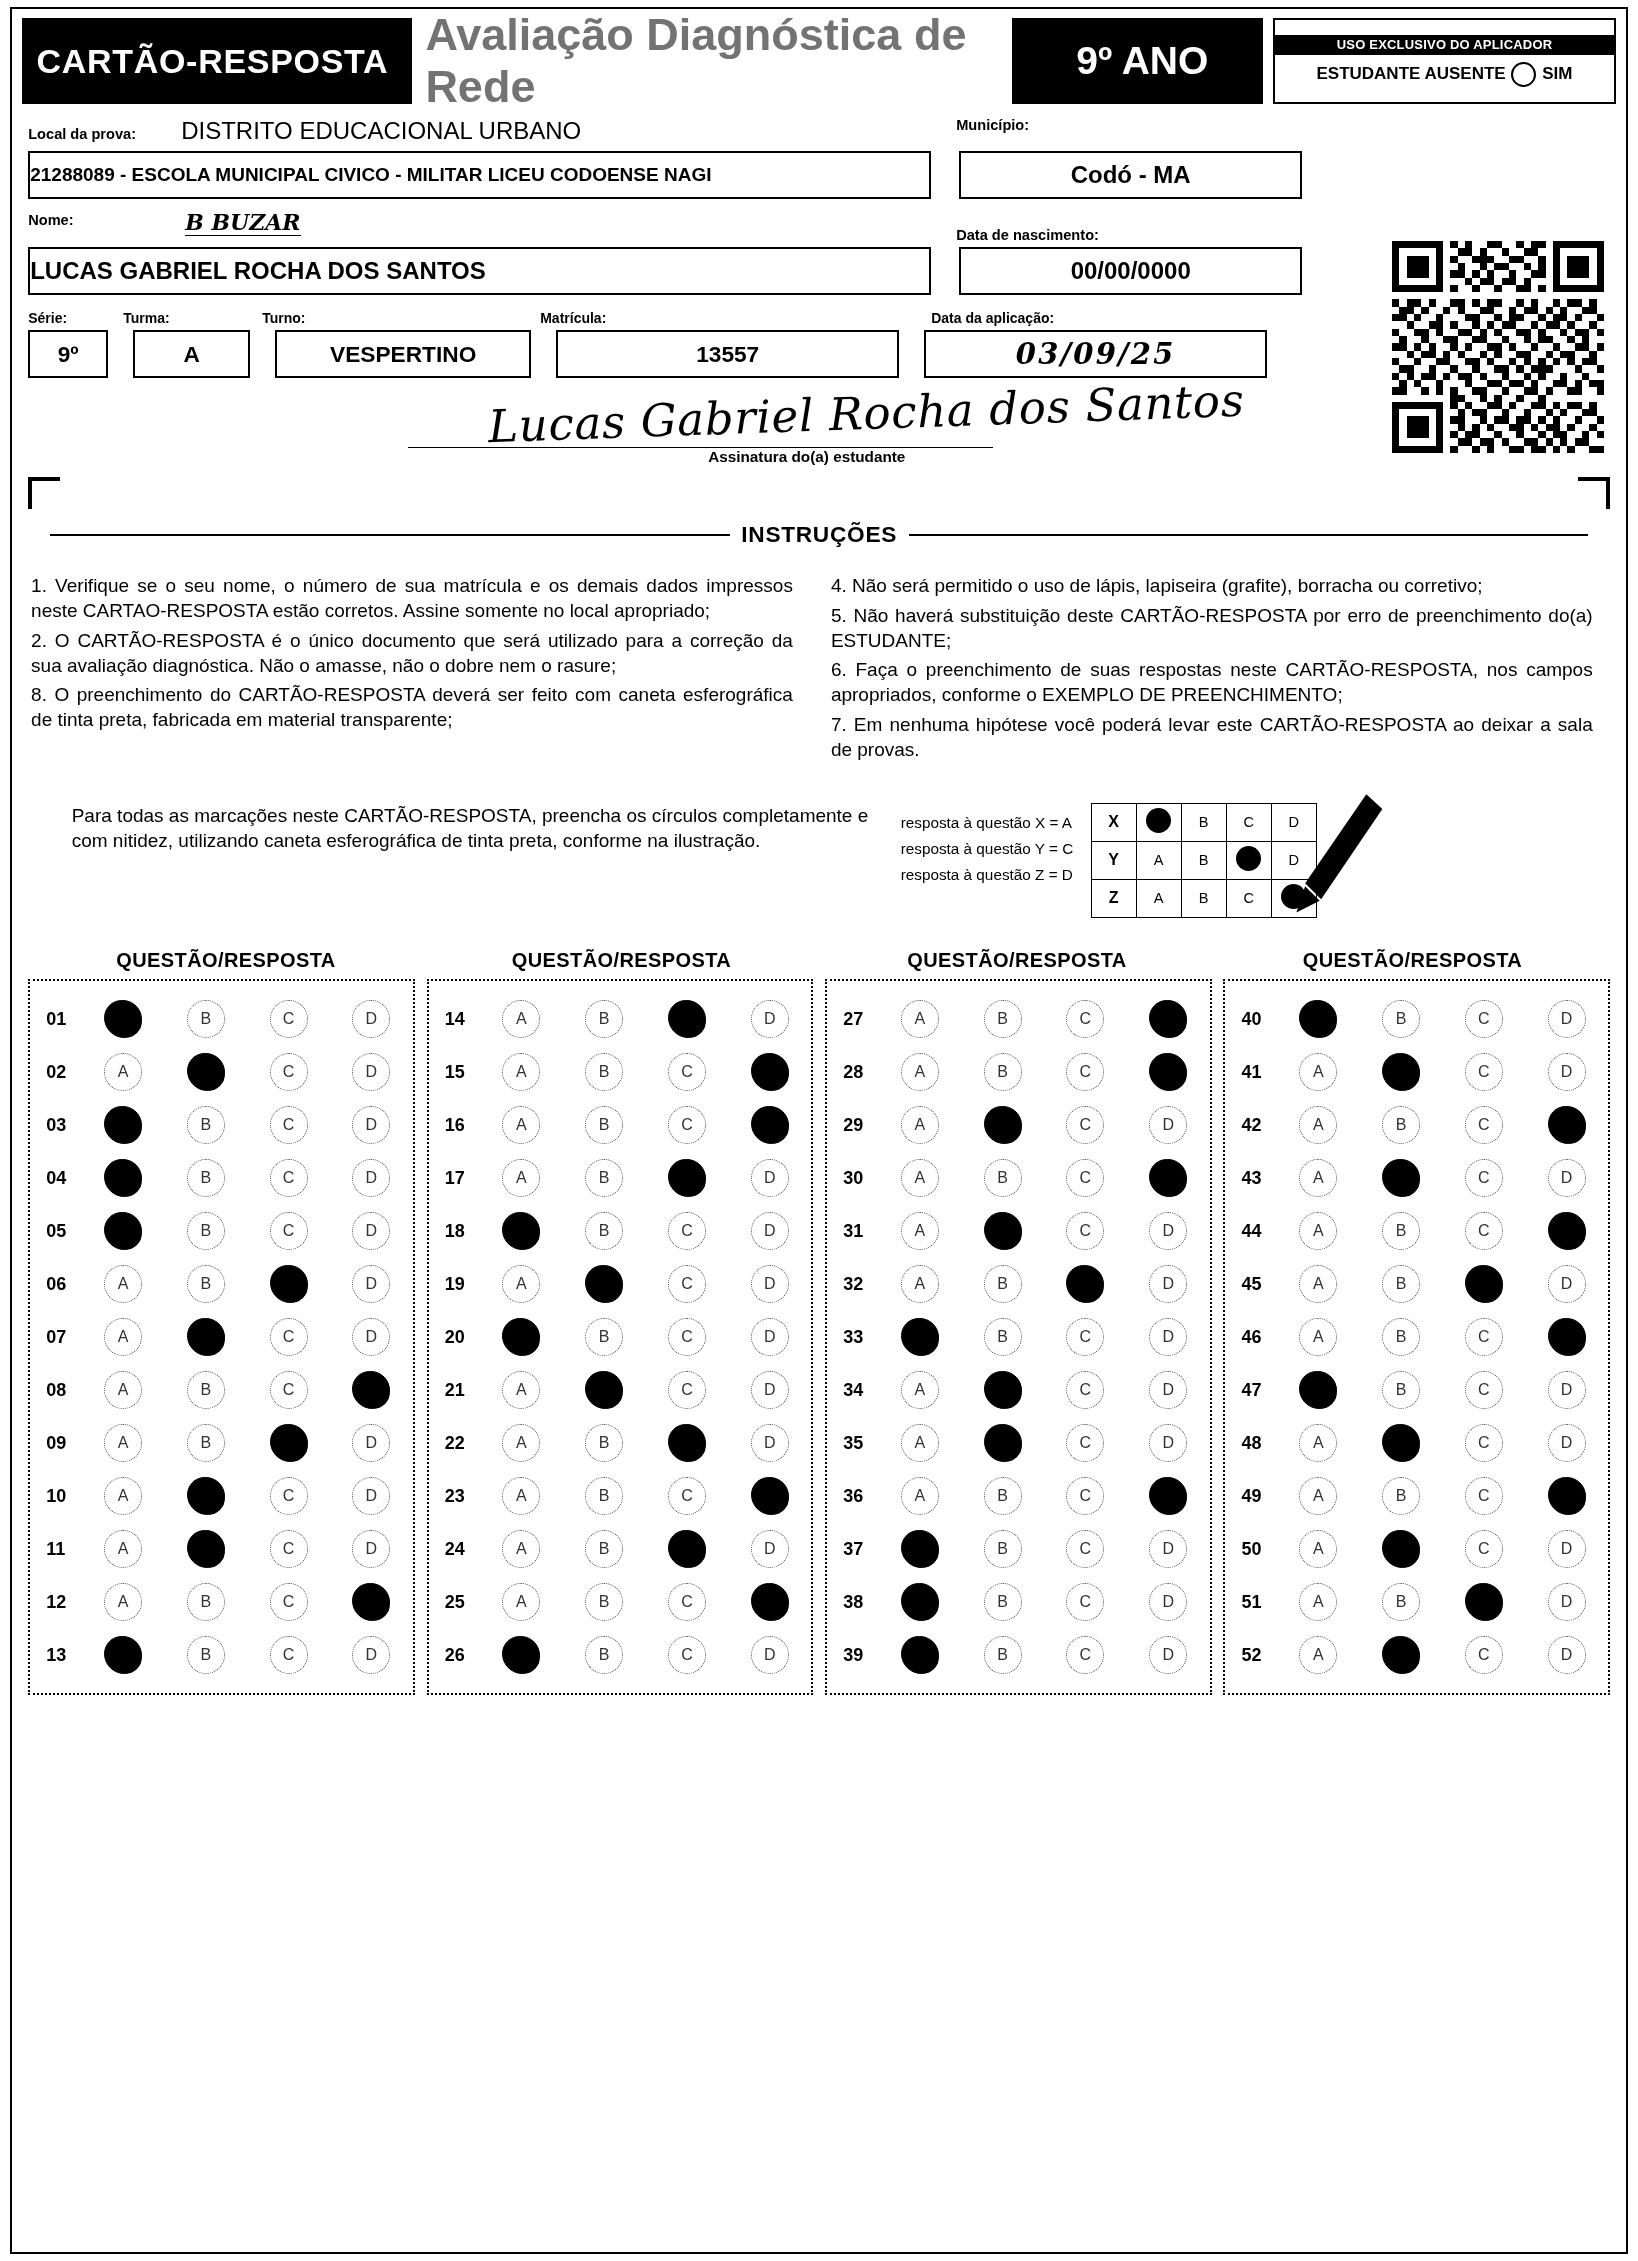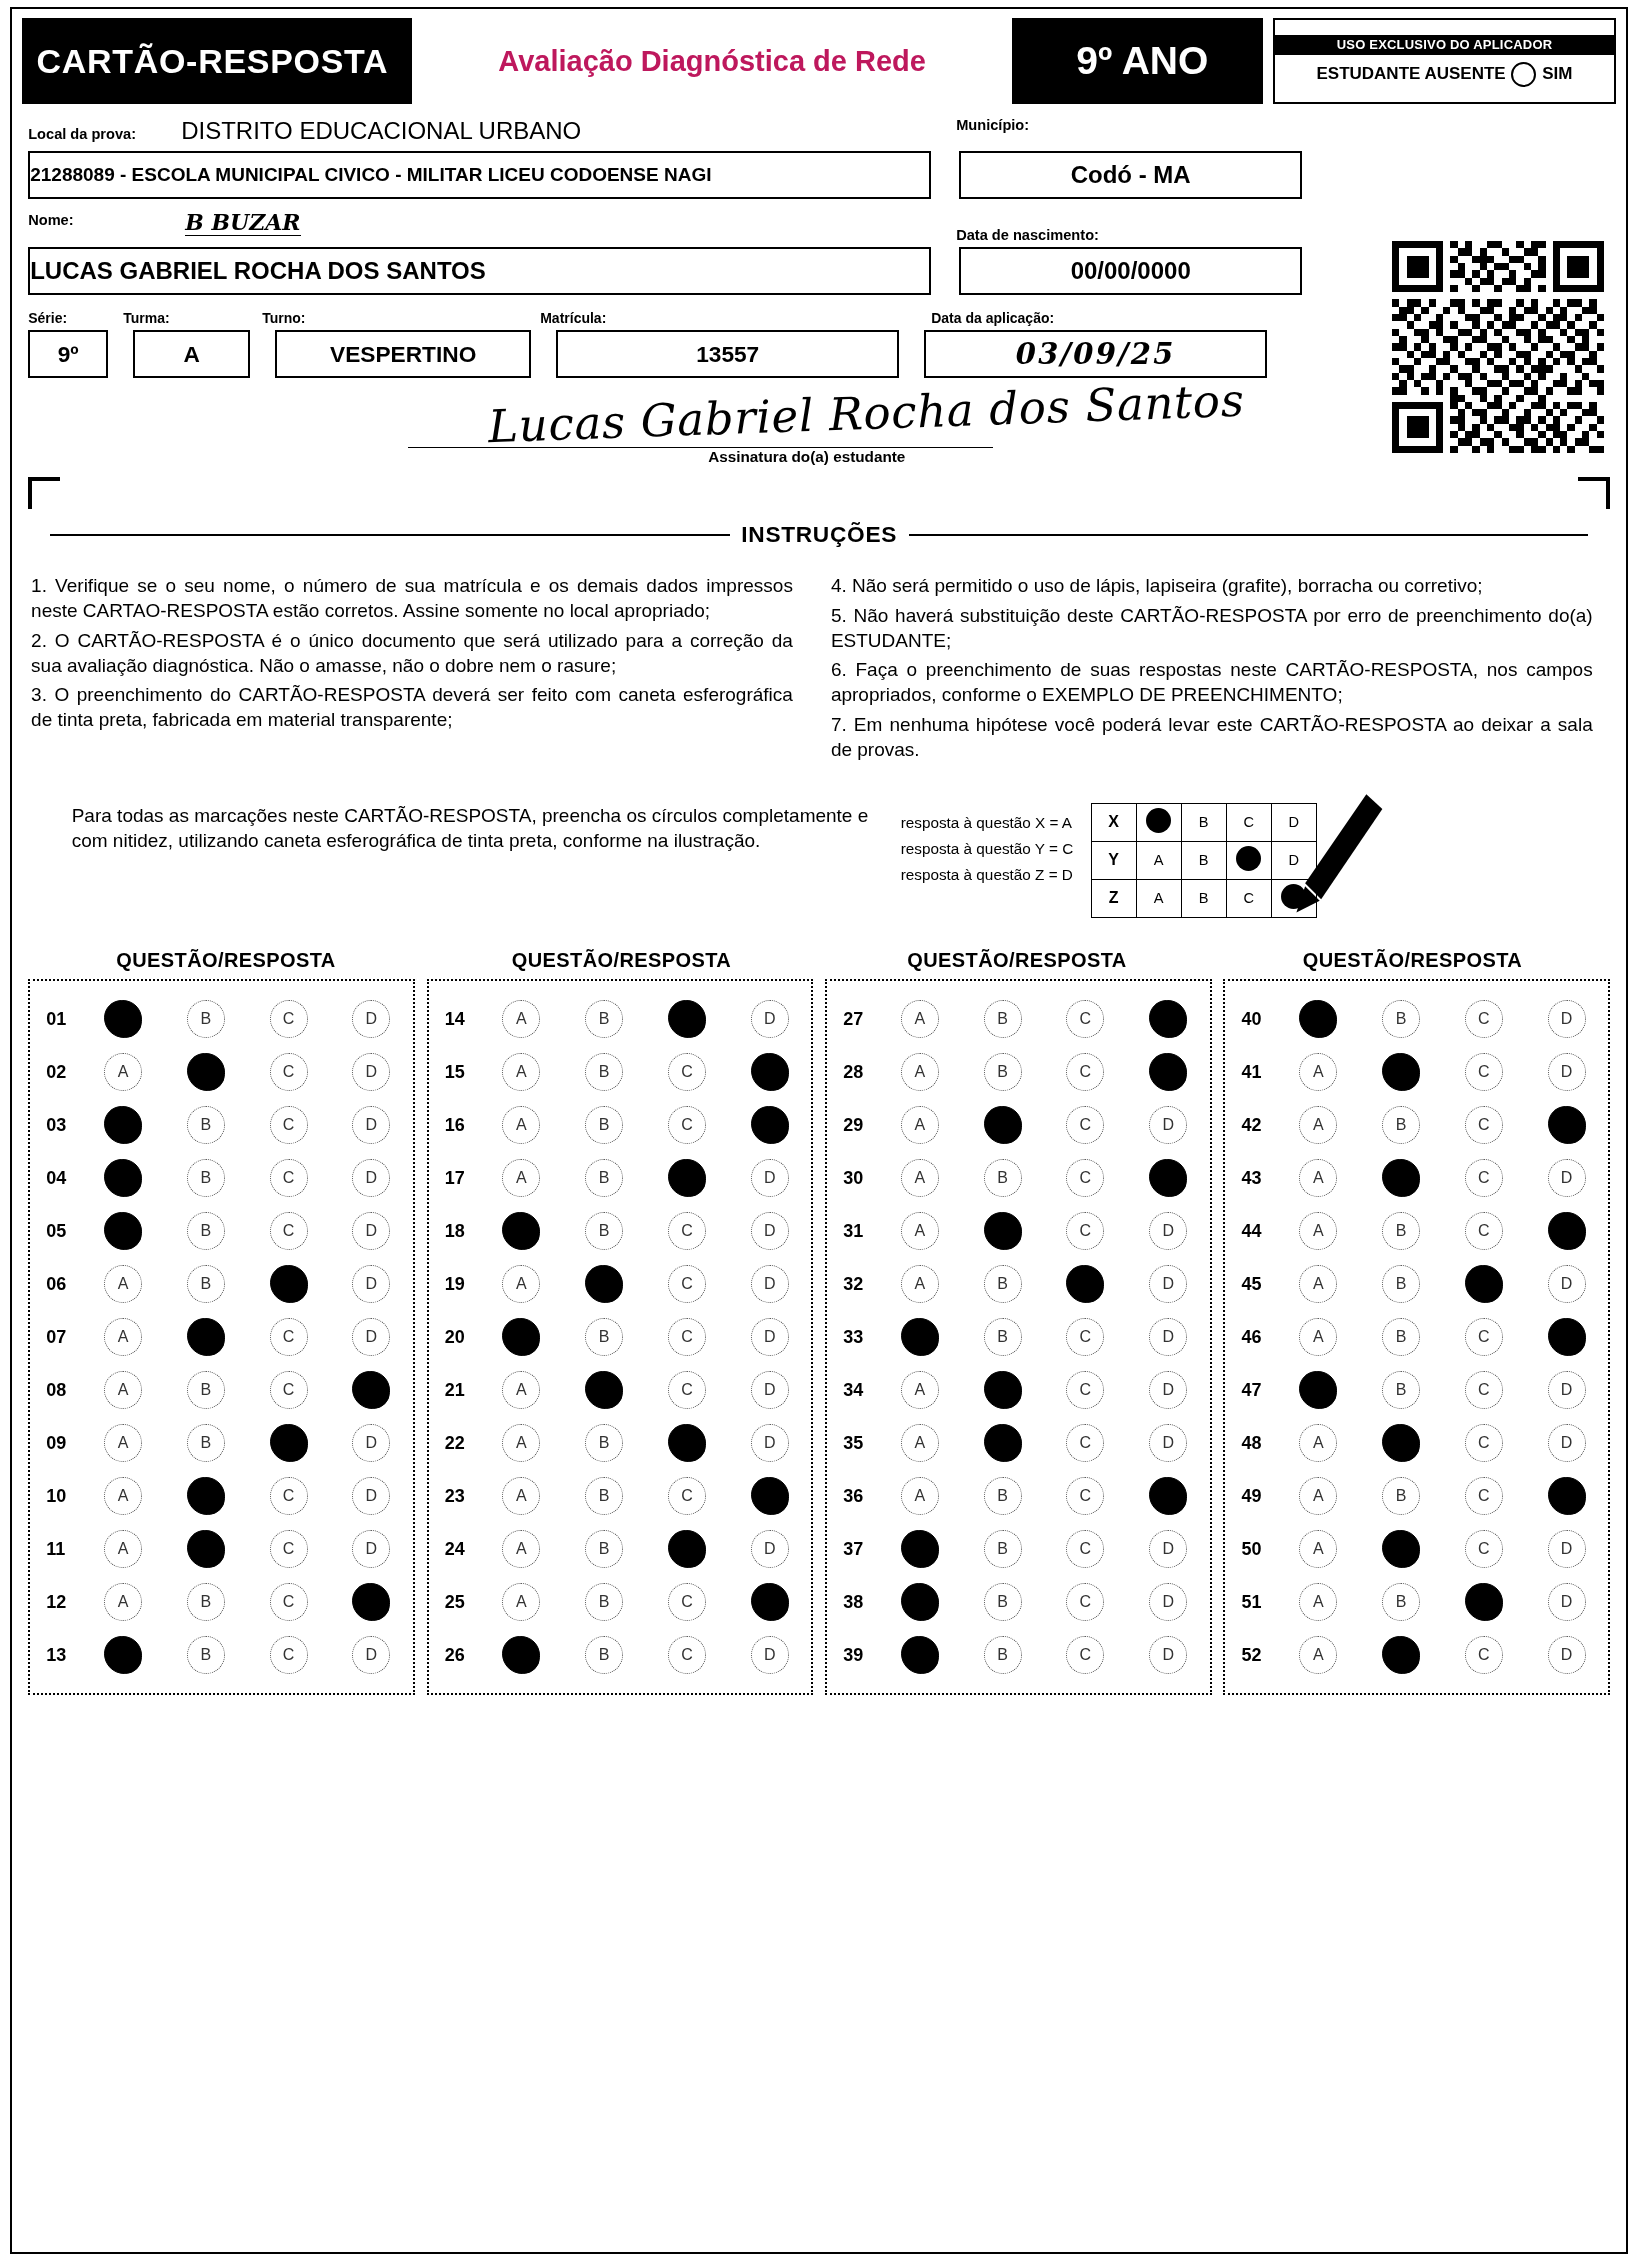--- a/index.html
+++ b/index.html
@@ -26,22 +26,22 @@
     margin:8.8px 10.2px 0 10.2px;
     display:flex;
     align-items:stretch;
   }
   .blk {
     background:#000; color:#fff;
     display:flex; align-items:center; justify-content:center;
     font-weight:bold;
   }
   .t-cartao { width:380px; font-size:34px; letter-spacing:0.7px; }
-  .t-mid { flex:1; background:#fff; color:#be185d; display:flex; align-items:center; justify-content:center;
-           font-size:29px; font-weight:bold; border-left:10.2px solid #000; border-right:10.2px solid #000;}
+  .t-mid { flex:1; background:#fff; color:#737373; display:flex; align-items:center; justify-content:center;
+           font-size:45px; font-weight:bold; border-left:10.2px solid #000; border-right:10.2px solid #000;}
   .t-mid-inner{ padding:0 13px; }
   .t-ano { width:241px; font-size:39px; }
   .t-aplic {
     width:343px; border:2.2px solid #000; margin-left:10.2px;
     display:flex; flex-direction:column; align-items:center; justify-content:center;
   }
   .t-aplic .l1 { font-size:13px; font-weight:bold; letter-spacing:0.2px; background:#000; color:#fff; width:100%; text-align:center; padding:2.2px 0;}
   .t-aplic .l2 { font-size:17px; font-weight:bold; display:flex; align-items:center; gap:5.8px; padding-top:7.3px;}
   .circ { width:25px; height:25px; border:2.2px solid #000; border-radius:50%; display:inline-block;}
 
@@ -481,21 +481,21 @@
     <div class="instr-head">
       <div class="hr"></div>
       <div class="ttl">INSTRUÇÕES</div>
       <div class="hr"></div>
     </div>
 
     <div class="instr-cols">
       <div class="instr-col">
         <p style="margin:0 0 4.4px 0;">1. Verifique se o seu nome, o número de sua matrícula e os demais dados impressos neste CARTAO-RESPOSTA estão corretos. Assine somente no local apropriado;</p>
         <p style="margin:0 0 4.4px 0;">2. O CARTÃO-RESPOSTA é o único documento que será utilizado para a correção da sua avaliação diagnóstica. Não o amasse, não o dobre nem o rasure;</p>
-        <p style="margin:0;">3. O preenchimento do CARTÃO-RESPOSTA deverá ser feito com caneta esferográfica de tinta preta, fabricada em material transparente;</p>
+        <p style="margin:0;">8. O preenchimento do CARTÃO-RESPOSTA deverá ser feito com caneta esferográfica de tinta preta, fabricada em material transparente;</p>
       </div>
       <div class="instr-col">
         <p style="margin:0 0 4.4px 0;">4. Não será permitido o uso de lápis, lapiseira (grafite), borracha ou corretivo;</p>
         <p style="margin:0 0 4.4px 0;">5. Não haverá substituição deste CARTÃO-RESPOSTA por erro de preenchimento do(a) ESTUDANTE;</p>
         <p style="margin:0 0 4.4px 0;">6. Faça o preenchimento de suas respostas neste CARTÃO-RESPOSTA, nos campos apropriados, conforme o EXEMPLO DE PREENCHIMENTO;</p>
         <p style="margin:0;">7. Em nenhuma hipótese você poderá levar este CARTÃO-RESPOSTA ao deixar a sala de provas.</p>
       </div>
     </div>
 
     <div class="fill-note">

